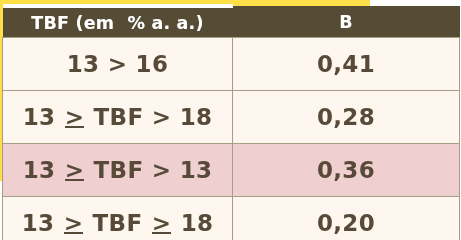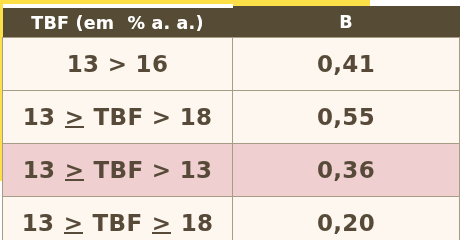--- a/index.html
+++ b/index.html
@@ -119,21 +119,21 @@
 
 
       <tr class="row-cream">
         <td>
           <span>13</span>
           <span class="gte">&gt;</span>
           <span>TBF</span>
           <span>&gt;</span>
           <span>18</span>
         </td>
-        <td>0,55</td>
+        <td>0,28</td>
       </tr>
 
       <tr class="row-pink">
         <td>
           <span>13</span>
           <span class="gte">&gt;</span>
           <span>TBF</span>
           <span>&gt;</span>
           <span>13</span>
         </td>

